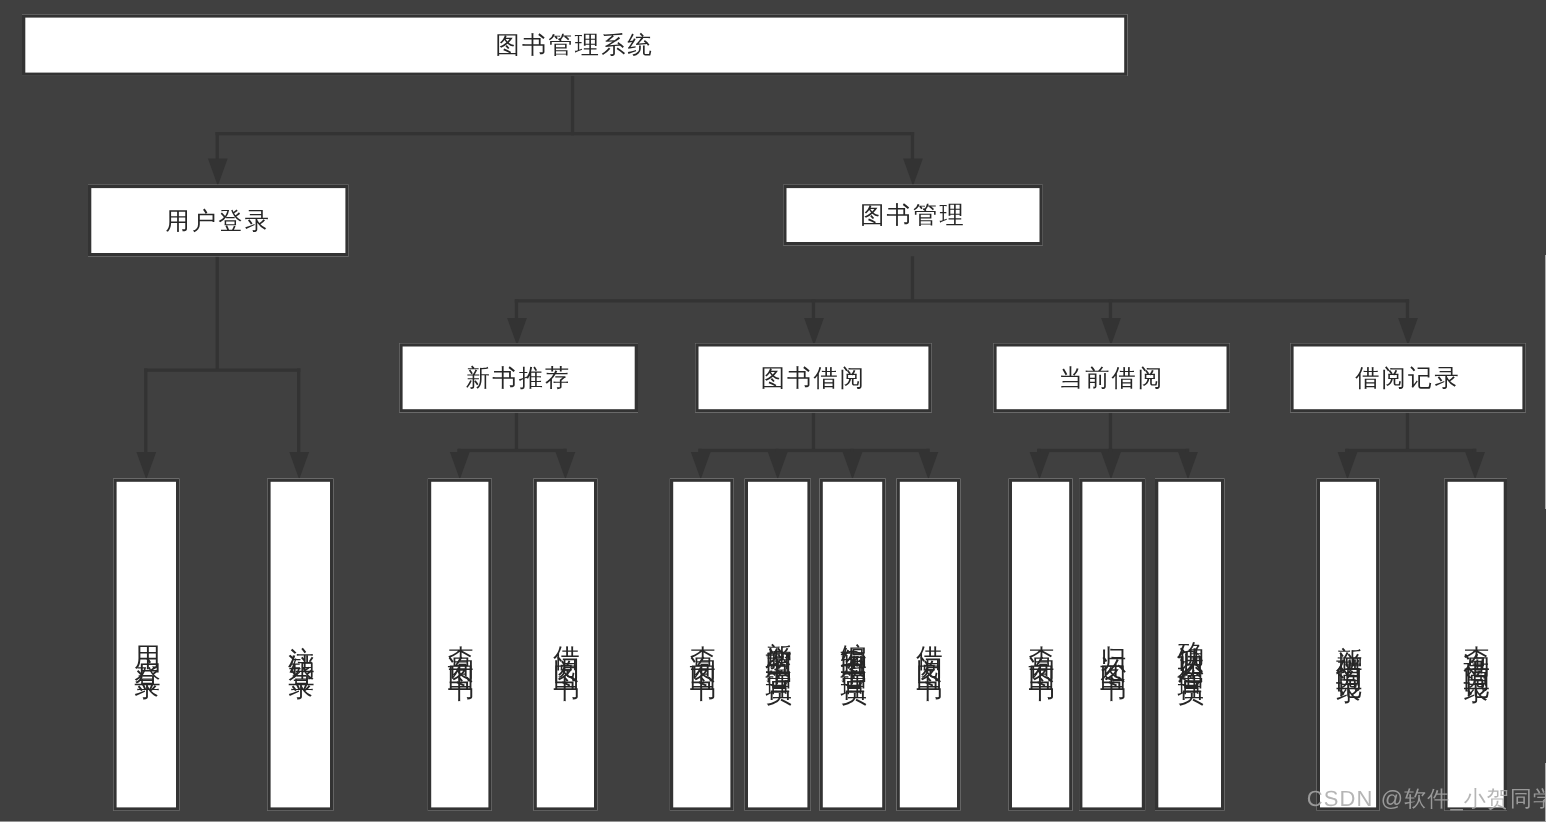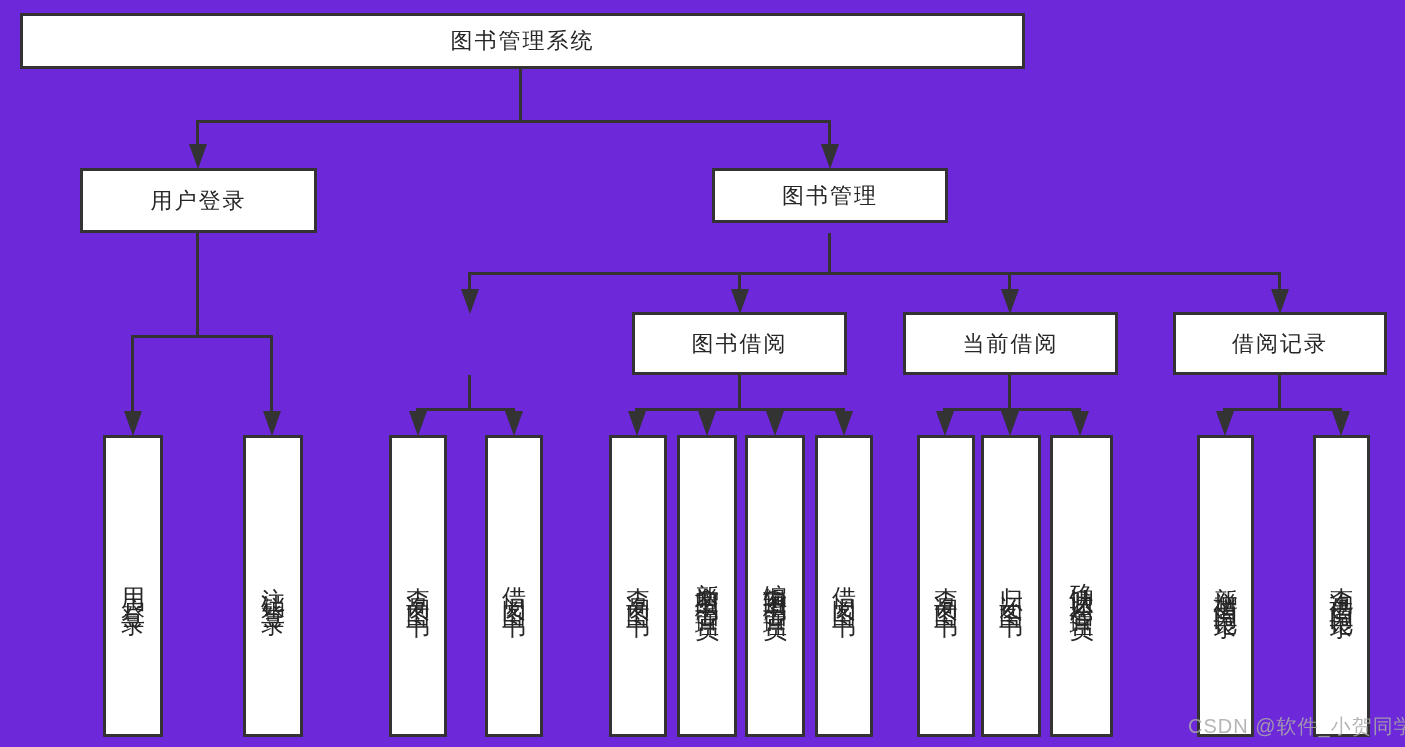--- a/index.html
+++ b/index.html
@@ -1,17 +1,17 @@
 <!DOCTYPE html>
 <html><head>
 <meta charset="utf-8">
 <style>
   html,body{margin:0;padding:0;background:#ffffff;}
   .stage{
-    position:relative;width:1405px;height:747px;background:#6d28d9;overflow:hidden;
+    position:relative;width:1405px;height:747px;background:#404040;overflow:hidden;
     font-family:"Liberation Sans","DejaVu Sans",sans-serif;
   }
   .node{
     position:absolute;box-sizing:border-box;background:#ffffff;border:3px solid #333333;
     display:flex;align-items:center;justify-content:center;
     font-size:22px;letter-spacing:2px;color:#262626;z-index:2;
   }
   .leaf{
     position:absolute;box-sizing:border-box;background:#ffffff;border:3px solid #333333;
     display:flex;align-items:center;justify-content:center;z-index:2;
@@ -42,20 +42,23 @@
   </div>
 
   <div class="node" style="left:80px;top:168px;width:237px;height:65px;">
     <span>用户登录</span>
   </div>
 
   <div class="node" style="left:712px;top:168px;width:236px;height:55px;">
     <span>图书管理</span>
   </div>
 
+  <div class="node" style="left:363px;top:312px;width:217px;height:63px;">
+    <span>新书推荐</span>
+  </div>
 
   <div class="node" style="left:903px;top:312px;width:215px;height:63px;">
     <span>当前借阅</span>
   </div>
 
   <div class="node" style="left:632px;top:312px;width:215px;height:63px;">
     <span>图书借阅</span>
   </div>
 
   <div class="node" style="left:1173px;top:312px;width:214px;height:63px;">

